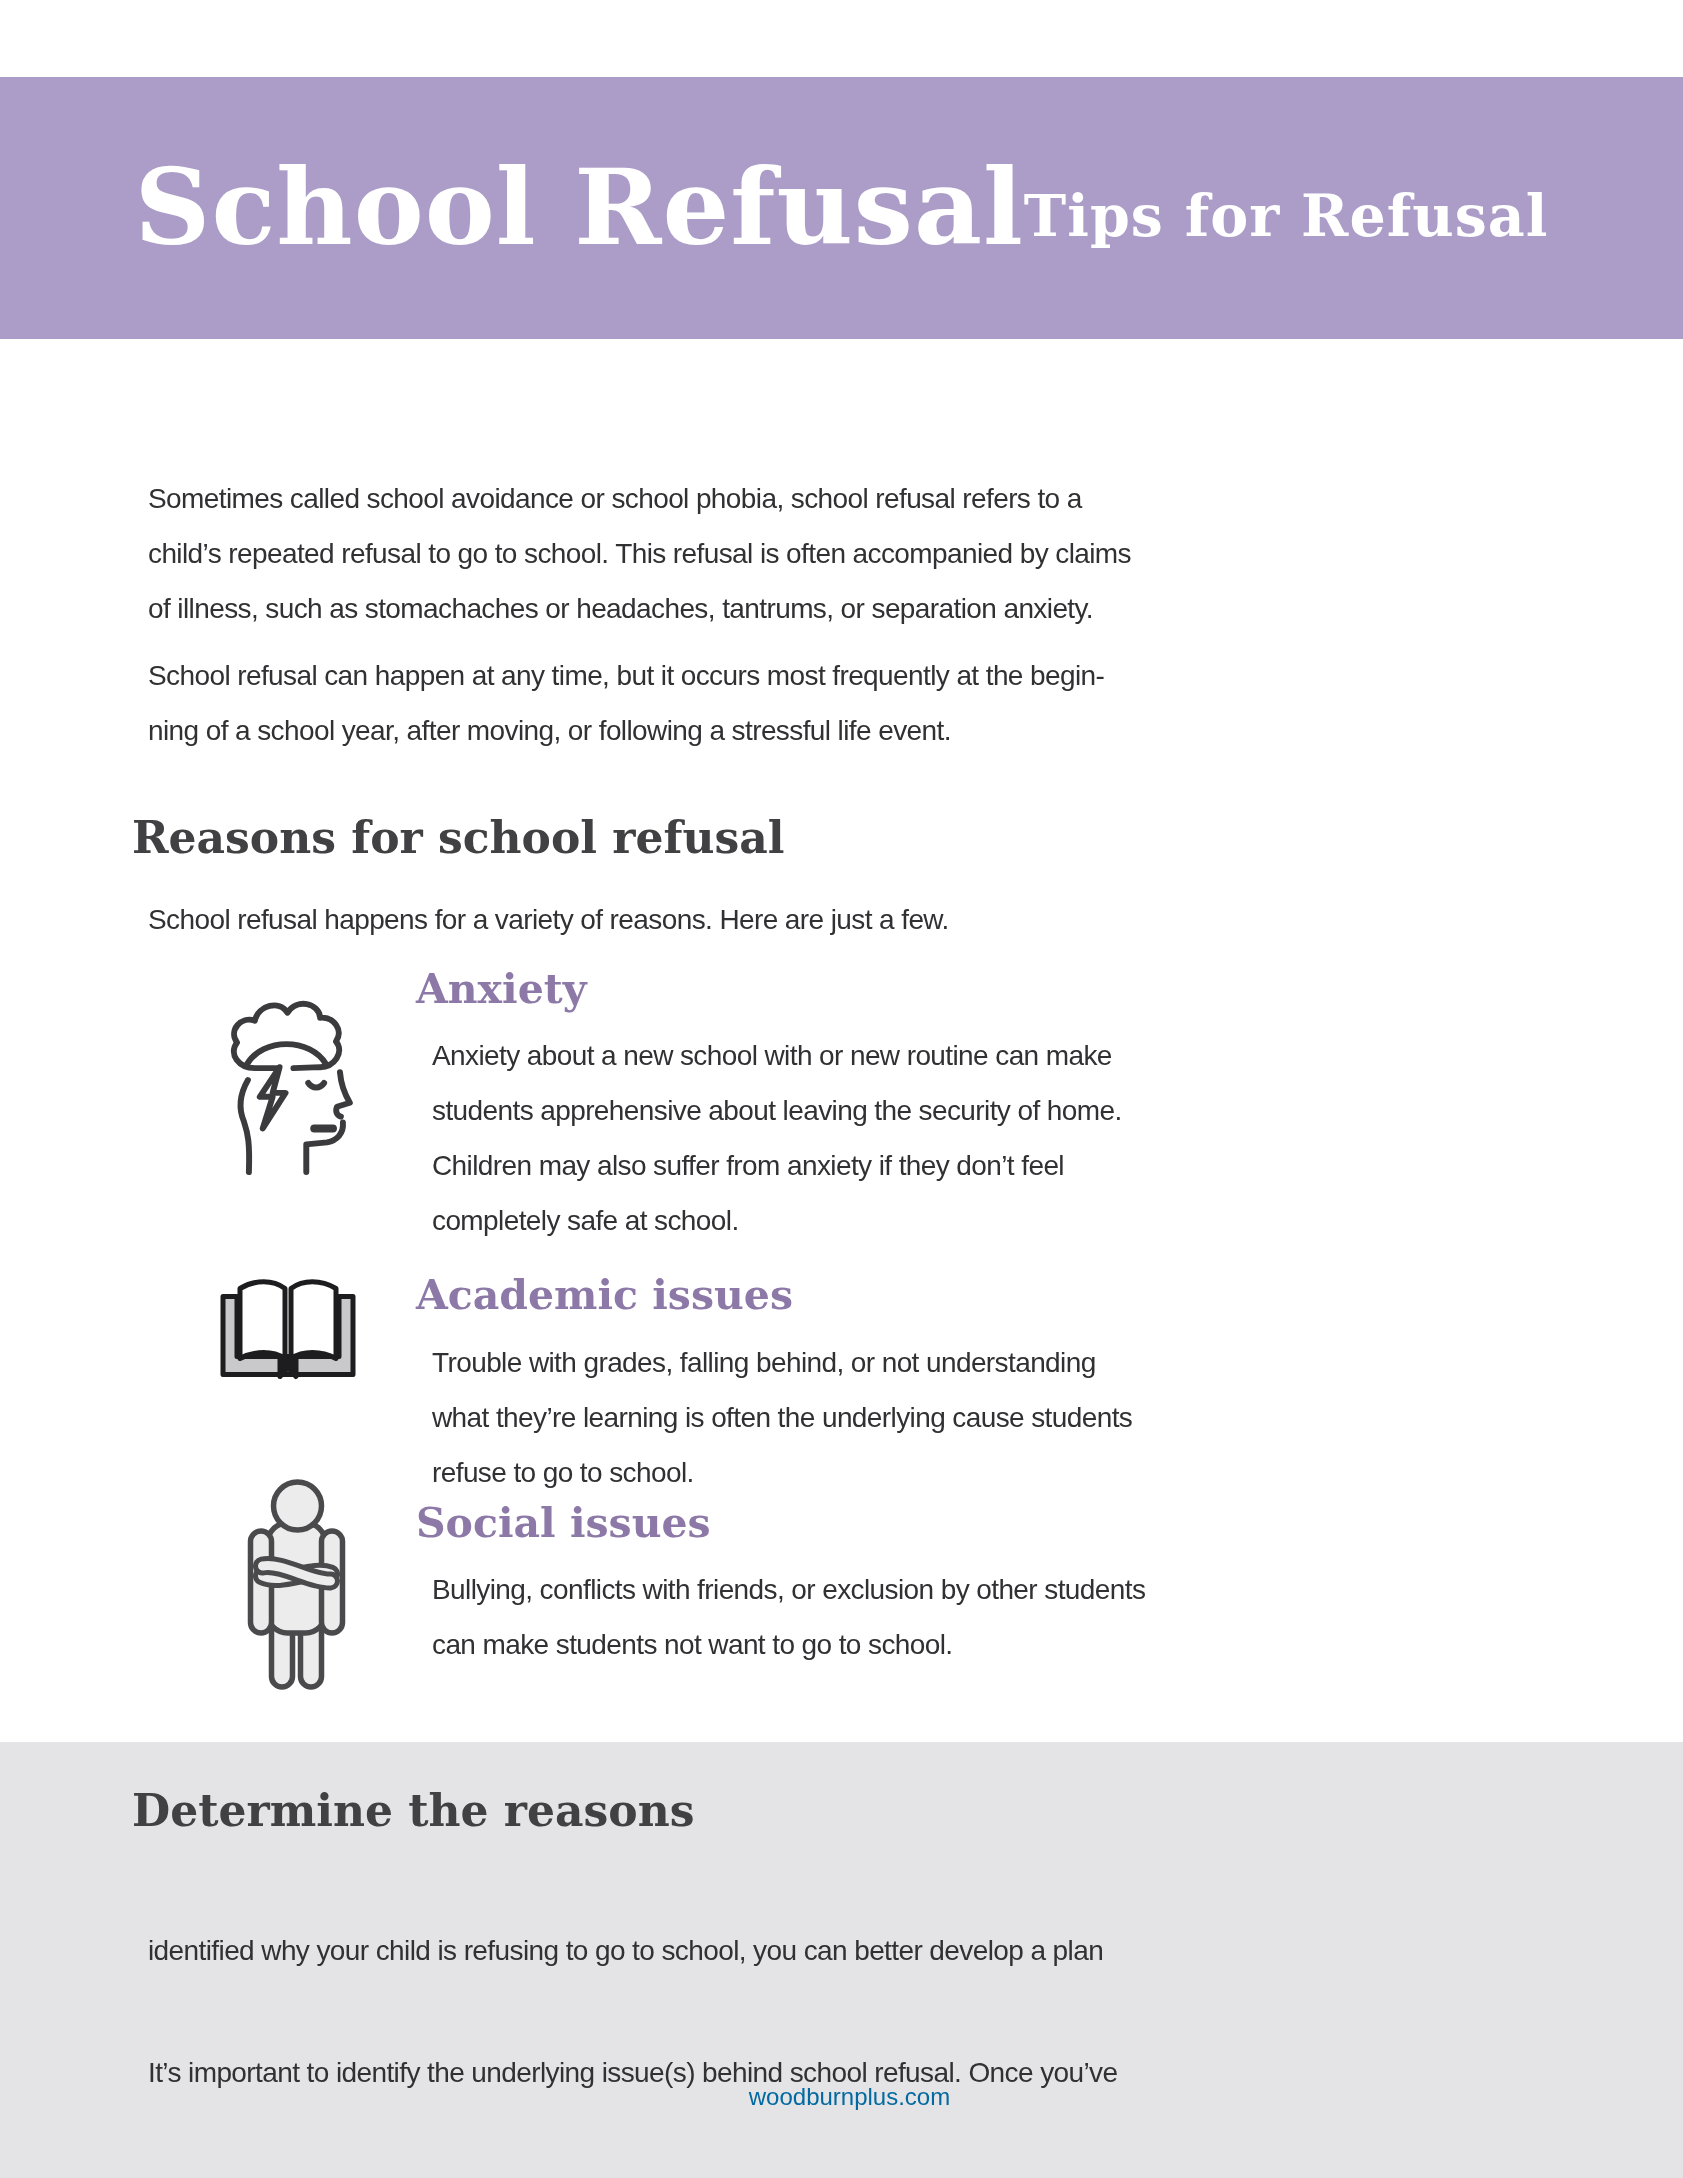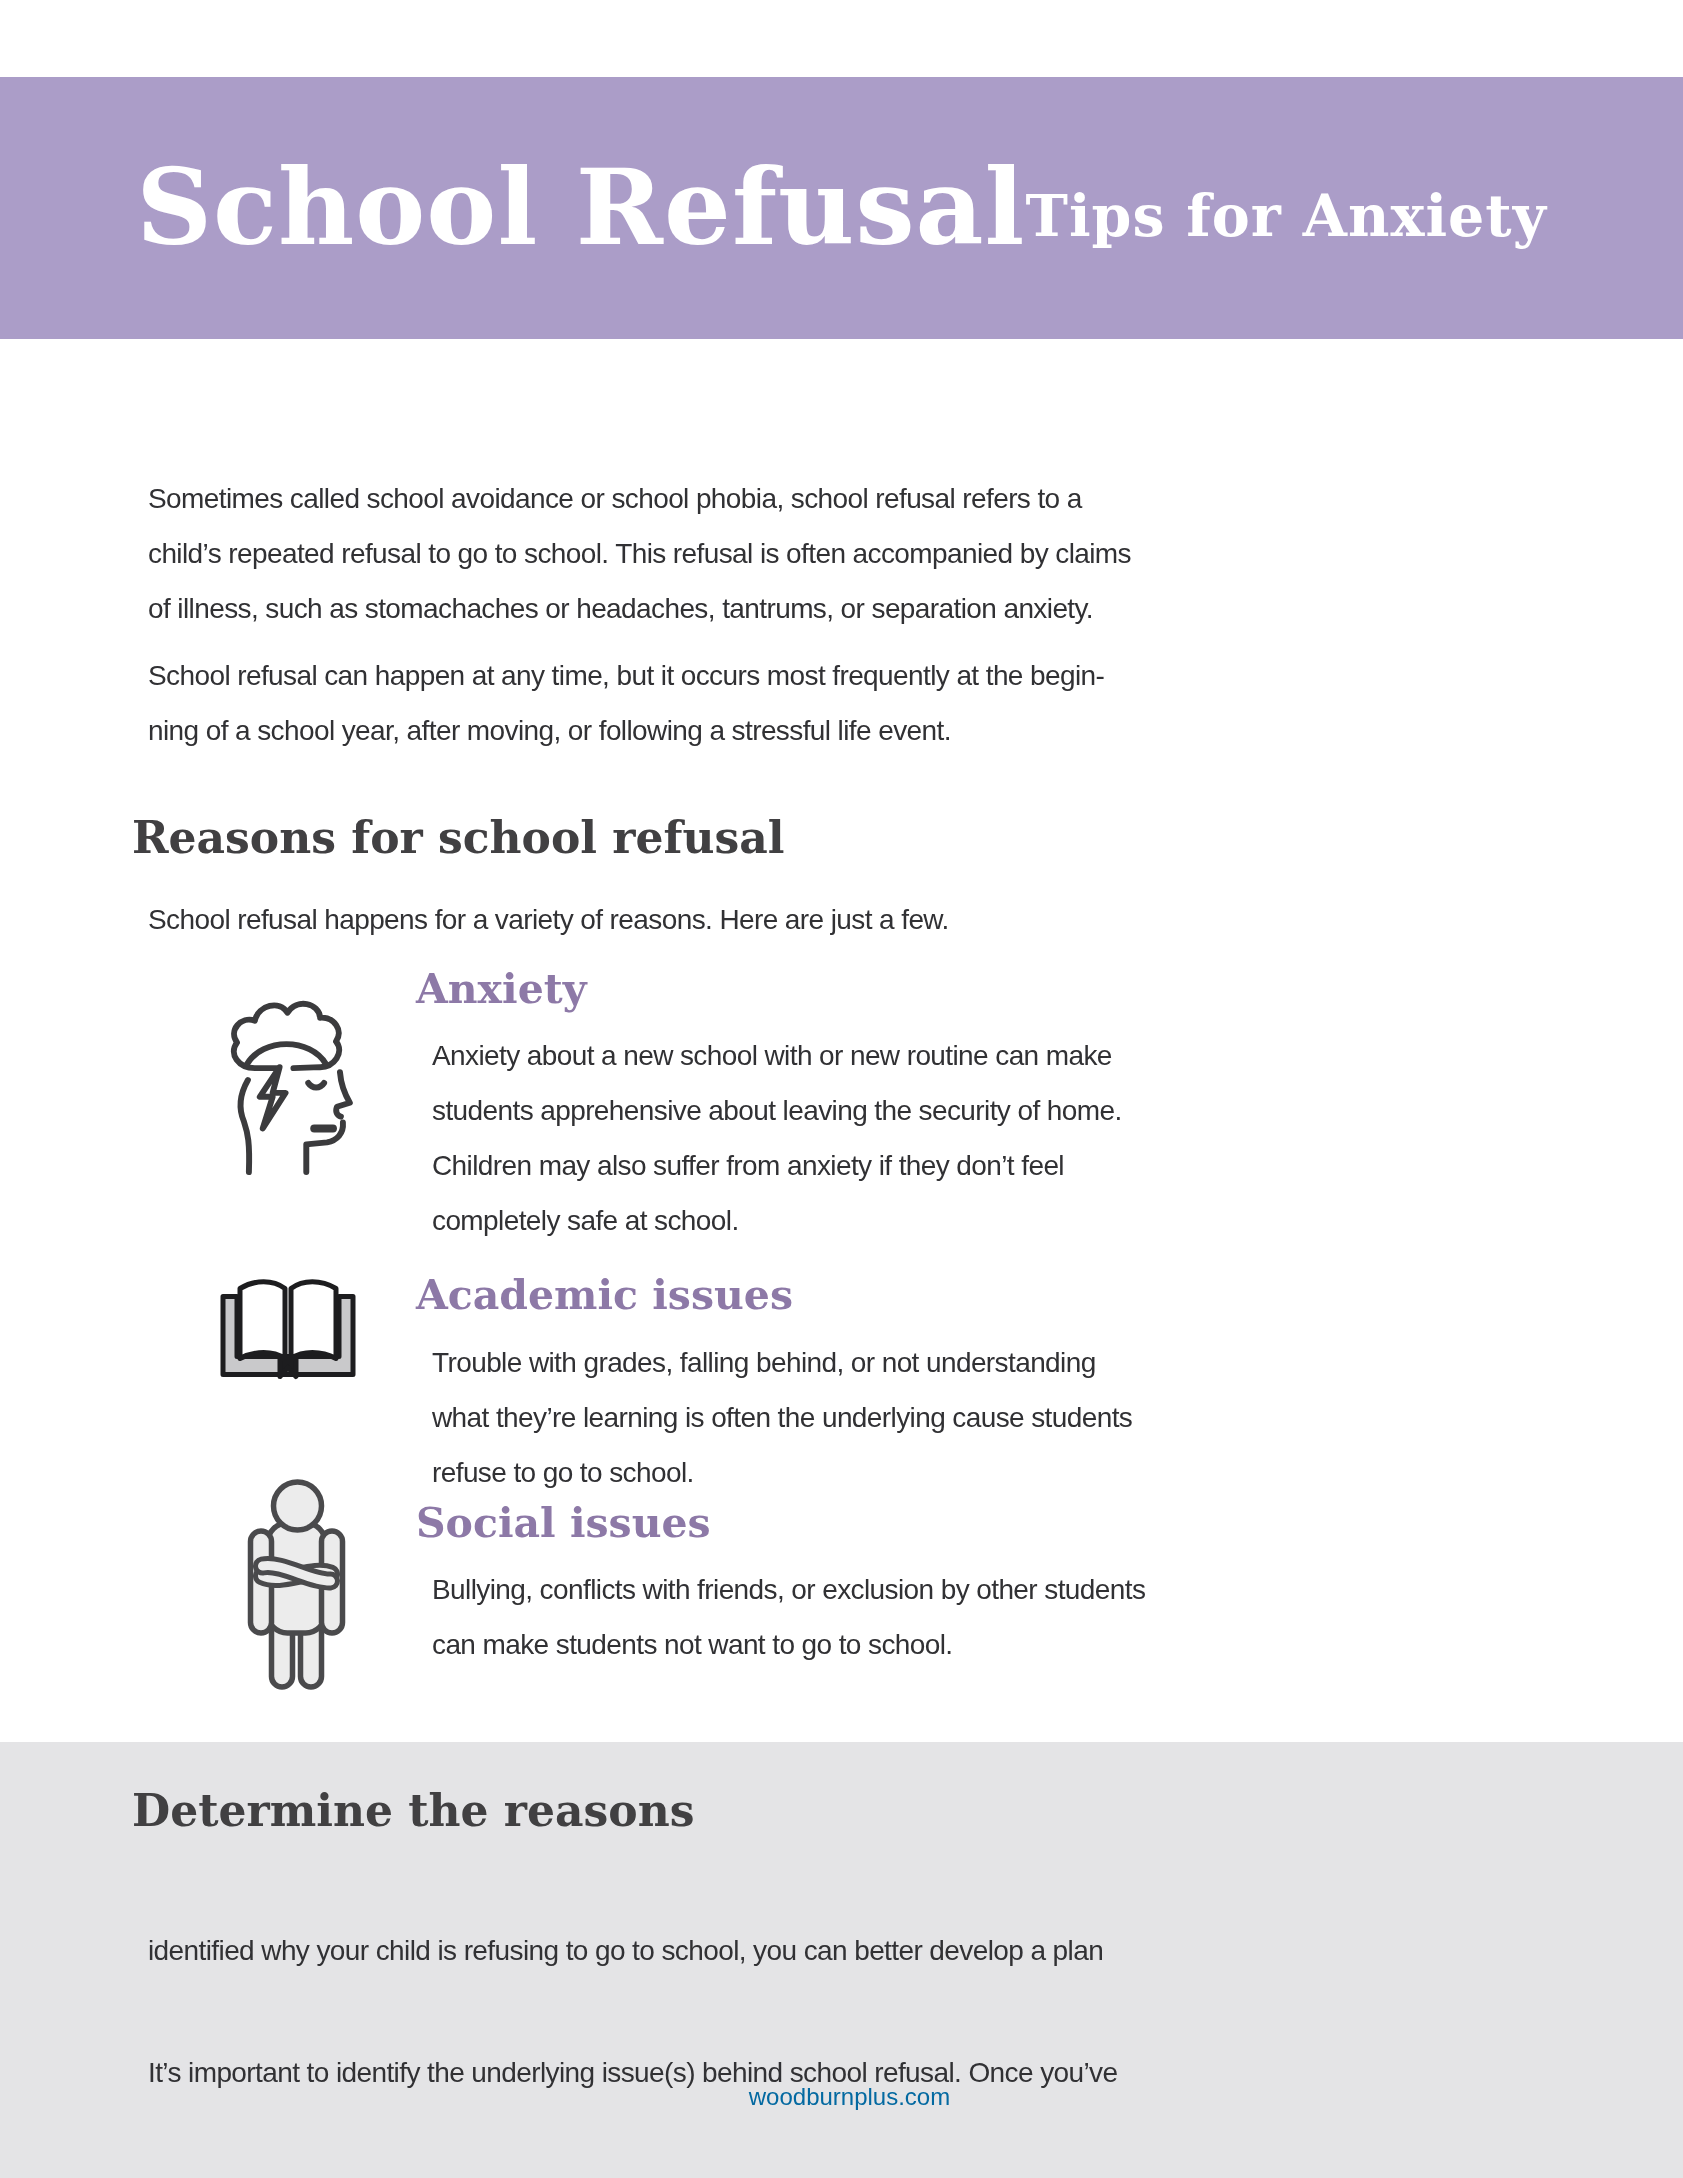--- a/index.html
+++ b/index.html
@@ -55,21 +55,21 @@
   .site{position:absolute;left:0;top:2075px;width:1683px;text-align:center;margin:8px;
         font-size:24px;letter-spacing:0;color:#0369a1;}
 </style>
 </head>
 <body>
 
 <div class="page">
 
   <header class="band">
     <h1>School Refusal</h1>
-    <h2>Tips for Anxiety</h2>
+    <h2>Tips for Refusal</h2>
   </header>
 
   <p class="body" id="what-para1">Sometimes called school avoidance or school phobia, school refusal refers to a
 child’s repeated refusal to go to school. This refusal is often accompanied by claims
 of illness, such as stomachaches or headaches, tantrums, or separation anxiety.</p>
   <p class="body" id="what-para2">School refusal can happen at any time, but it occurs most frequently at the begin-
 ning of a school year, after moving, or following a stressful life event.</p>
 
   <h3 class="slab" id="reasons-heading">Reasons for school refusal</h3>
   <p class="body" id="reasons-intro">School refusal happens for a variety of reasons. Here are just a few.</p>

